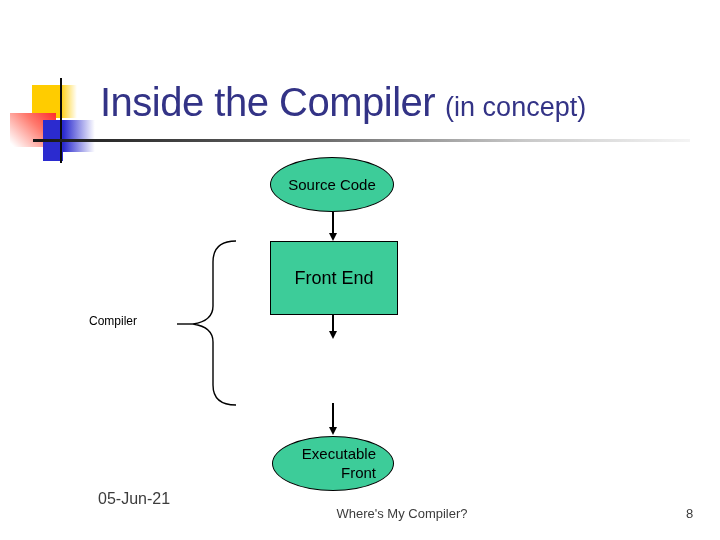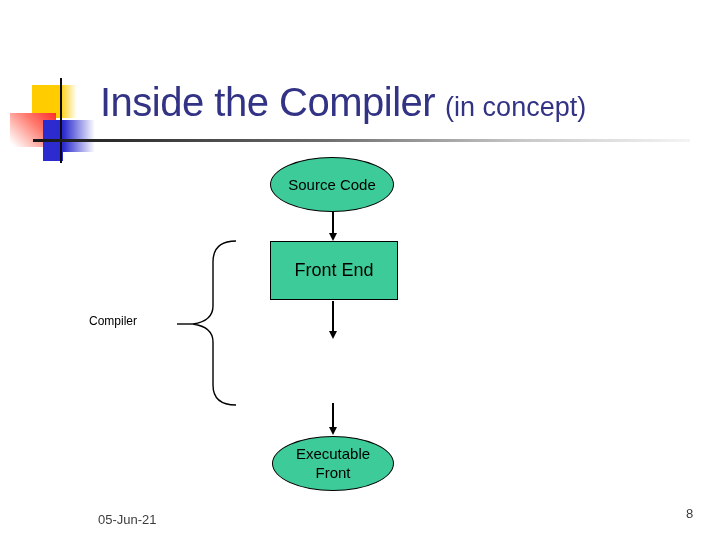--- a/index.html
+++ b/index.html
@@ -18,32 +18,32 @@
     background:var(--accent-blue);}
   .deco-vline{position:absolute;left:60px;top:78px;width:2px;height:85px;background:#0a0a0a;}
   .deco-hline{position:absolute;left:33px;top:139px;width:657px;height:3px;
     background:linear-gradient(to right,#151515,#6f6f6f 45%,#c9c9c9 75%,#f4f4f4 100%);}
   
   .title{position:absolute;left:100px;top:80px;white-space:nowrap;color:var(--title-color);}
   .title .main{font-size:40px;letter-spacing:-0.5px;margin-top:18px;}
   .title .suffix{font-size:27px;margin-left:10px;text-align:right;}
   
   .node{position:absolute;display:flex;align-items:center;justify-content:center;
-    background:var(--node-fill);border:1.5px solid #000;color:#000;text-align:center;
+    background:var(--node-fill);border:1.5px solid #000;color:#000;text-align:right;
     box-sizing:border-box;}
   .ellipse{border-radius:50%;}
   .node-source{left:270px;top:157px;width:124px;height:55px;font-size:15px;}
-  .node-front{left:270px;top:241px;width:128px;height:59px;font-size:18px;}
+  .node-front{left:270px;top:241px;width:128px;height:74px;font-size:18px;}
   .node-back{left:270px;top:343px;width:128px;height:59px;font-size:18px;}
   .node-exec{left:272px;top:436px;width:122px;height:55px;font-size:15px;line-height:1.25;}
   .node-exec .inner{width:86px;}
   .brace-label{position:absolute;left:89px;top:314px;font-size:12px;color:#000;}
   .overlay{position:absolute;left:0;top:0;width:720px;height:540px;pointer-events:none;}
   
-  .footer-date{position:absolute;left:98px;top:512px;font-size:13px;color:#3c3c3c;}
+  .footer-date{position:absolute;left:98px;top:490px;font-size:16px;color:#3c3c3c;}
   .footer-center{position:absolute;left:402px;top:506px;transform:translateX(-50%);
     font-size:13px;color:#3c3c3c;white-space:nowrap;}
   .footer-num{position:absolute;left:686px;top:506px;font-size:13px;color:#3c3c3c;}
 </style>
 </head>
 <body>
 
 <div class="slide">
 
   <div class="deco-yellow"></div>
@@ -84,15 +84,16 @@
   <div class="node node-front">
     <span>Front End</span>
   </div>
   <div class="node ellipse node-exec">
     <span class="inner">Executable Front</span>
   </div>
 
   <div class="brace-label">Compiler</div>
 
   <div class="footer-date">05-Jun-21</div>
+  <div class="footer-center">Where's My Compiler?</div>
   <div class="footer-num">8</div>
 
 </div>
 
 </body></html>

